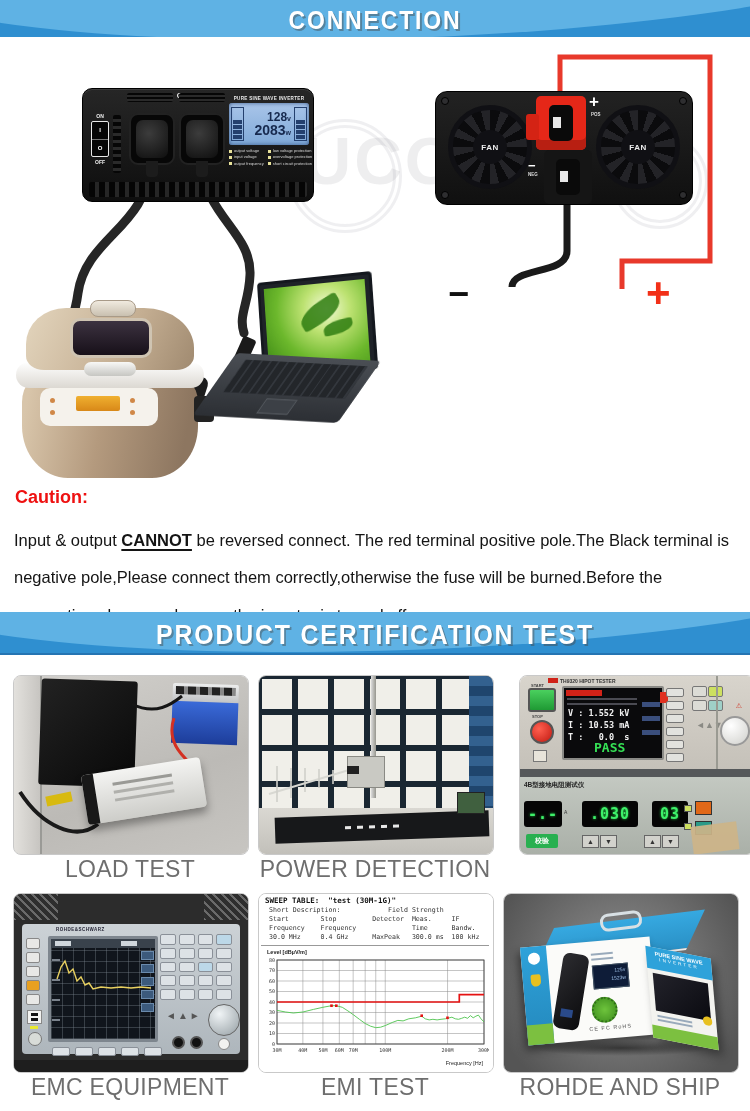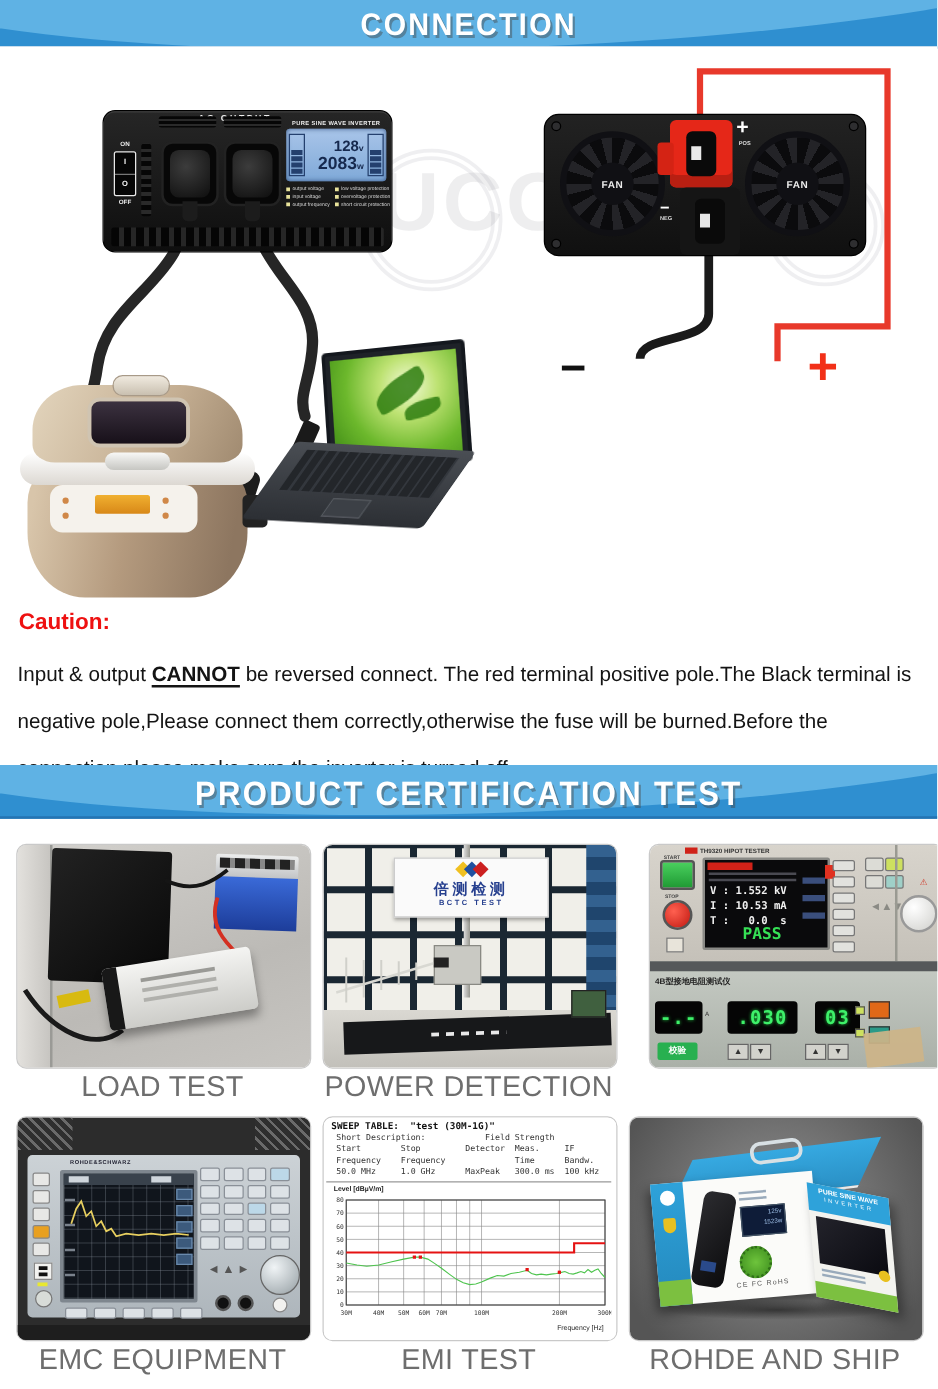--- a/index.html
+++ b/index.html
@@ -488,27 +488,20 @@
       <div class="a s2-mount"></div>
       <svg class="a" style="left:4px;top:60px;" width="110" height="70">
         <line x1="6" y1="58" x2="86" y2="34" stroke="#d8d8d2" stroke-width="2"></line>
         <line x1="14" y1="30" x2="14" y2="66" stroke="#d0d0ca" stroke-width="1.6"></line>
         <line x1="28" y1="32" x2="28" y2="62" stroke="#d0d0ca" stroke-width="1.6"></line>
         <line x1="42" y1="32" x2="42" y2="56" stroke="#d0d0ca" stroke-width="1.6"></line>
         <line x1="56" y1="33" x2="56" y2="52" stroke="#d0d0ca" stroke-width="1.6"></line>
         <line x1="70" y1="34" x2="70" y2="48" stroke="#d0d0ca" stroke-width="1.6"></line>
         <rect x="84" y="30" width="12" height="8" fill="#222"></rect>
       </svg>
-      <div class="a s2-sign">
-        <div class="s2-di" style="left:50px;background:#f0c020;"></div>
-        <div class="s2-di" style="left:57px;background:#2050a0;"></div>
-        <div class="s2-di" style="left:64px;background:#cc2020;"></div>
-        <div class="s2-cn">倍测检测</div>
-        <div class="s2-en">BCTC TEST</div>
-      </div>
     </div>
   </div>
   <div class="cap" style="left:258px;top:856px;">POWER DETECTION</div>
 
   <div class="card" style="left:503px;top:675px;margin-left:16px;">
     <div class="scene">
       <div class="a s3-top">
         <div class="s3-chip"></div>
         <div class="s3-hdr">TH9320 HIPOT TESTER</div>
         <div class="s3-lbl" style="left:11px;top:7px;">START</div>
@@ -638,21 +631,21 @@
     </div>
   </div>
   <div class="cap" style="left:13px;top:1074px;">EMC EQUIPMENT</div>
 
   <div class="card" style="left:258px;top:893px;">
     <div class="scene s5">
       <pre class="emi-title">SWEEP TABLE:  "test (30M-1G)"</pre>
       <pre class="emi-pre"> Short Description:            Field Strength
  Start        Stop         Detector  Meas.     IF
  Frequency    Frequency              Time      Bandw.
- 50.0 MHz     1.0 GHz      MaxPeak   300.0 ms  100 kHz</pre>
+ 30.0 MHz     0.4 GHz      MaxPeak   300.0 ms  100 kHz</pre>
       <div class="emi-rule"></div>
       <div class="emi-ylabel">Level [dBµV/m]</div>
       <div class="emi-plot"><svg viewBox="0 0 226 104" width="226" height="104">
             <line x1="14" y1="88" x2="221" y2="88" stroke="#8a8a8a" stroke-width="0.5"></line>
             <text x="12" y="89.9" font-size="5" text-anchor="end" fill="#333" font-family="DejaVu Sans Mono,monospace">0</text>
             <line x1="14" y1="77.5" x2="221" y2="77.5" stroke="#8a8a8a" stroke-width="0.5"></line>
             <text x="12" y="79.4" font-size="5" text-anchor="end" fill="#333" font-family="DejaVu Sans Mono,monospace">10</text>
             <line x1="14" y1="67" x2="221" y2="67" stroke="#8a8a8a" stroke-width="0.5"></line>
             <text x="12" y="68.9" font-size="5" text-anchor="end" fill="#333" font-family="DejaVu Sans Mono,monospace">20</text>
             <line x1="14" y1="56.5" x2="221" y2="56.5" stroke="#8a8a8a" stroke-width="0.5"></line>

